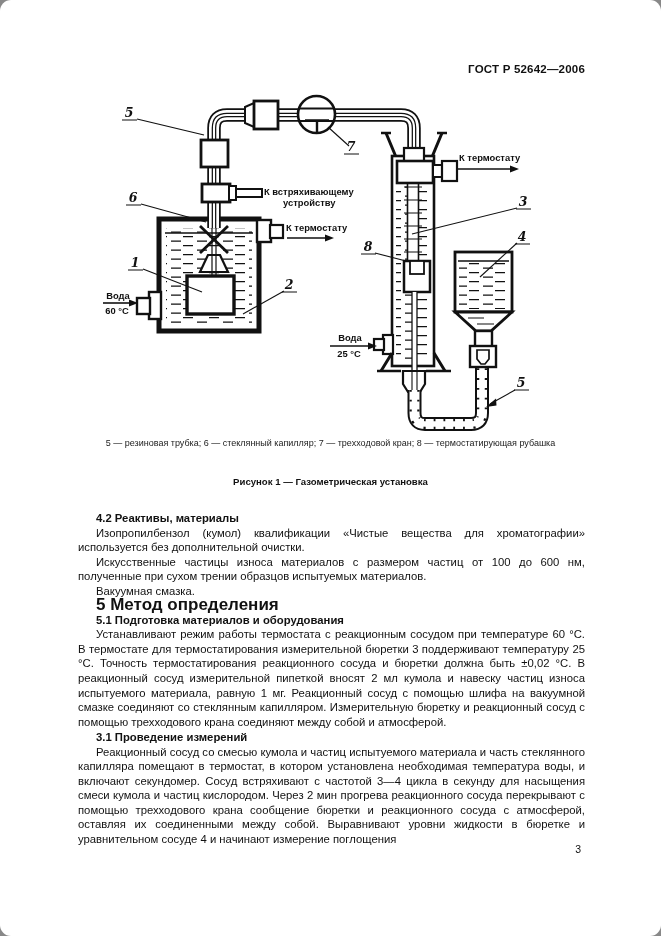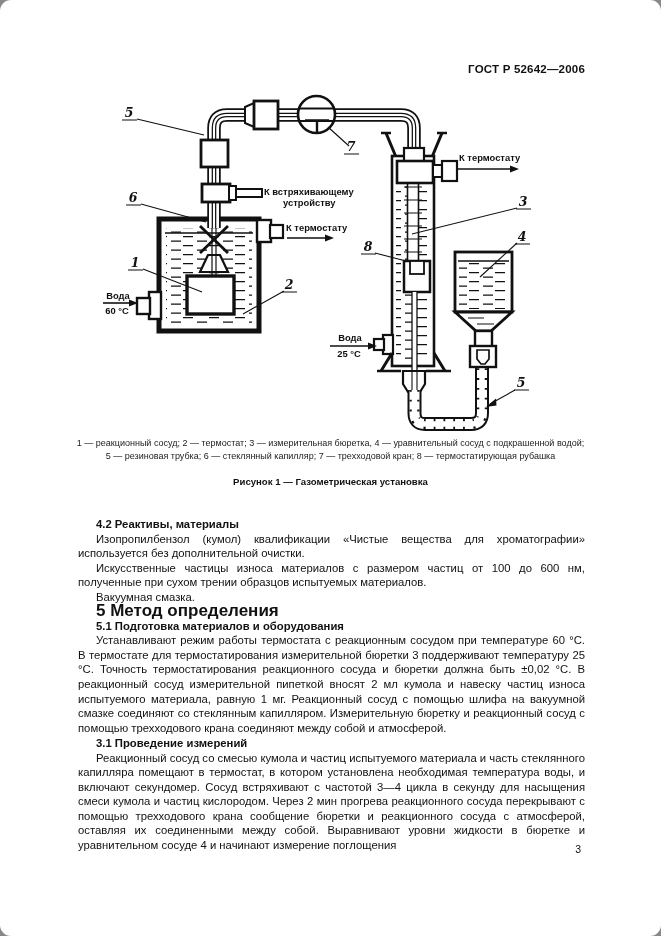--- a/index.html
+++ b/index.html
@@ -17,21 +17,21 @@
   .fig-caption{
     position:absolute;top:437px;left:30px;width:601px;text-align:center;
     font-size:9px;line-height:12.5px;color:#222;
   }
   .fig-title{
     position:absolute;top:476px;left:30px;width:601px;text-align:center;
     font-size:9.6px;color:#111;font-weight:bold;
   }
   .body-text{
     position:absolute;top:511px;left:78px;width:507px;
-    font-size:11.3px;line-height:14.55px;text-align:justify;margin-top:6px;
+    font-size:11.3px;line-height:14.55px;text-align:justify;
   }
   .body-text p{margin:0;text-indent:18px;}
   .h-sub{font-weight:bold;text-indent:18px;margin:0;}
   .h-main{font-weight:bold;font-size:17px;text-indent:18px;margin:15px 0 13px 0;}
   .h-sub.sp{margin-top:1px;}
   .page-number{position:absolute;top:843px;right:80px;font-size:10.5px;}
   svg text{font-family:"Liberation Sans",sans-serif;}
   svg .callout{font-family:"DejaVu Serif",serif;font-style:italic;font-weight:bold;font-size:12.5px;fill:#111;}
   svg .ann{font-weight:bold;font-size:9.4px;fill:#111;}
 </style>
@@ -201,21 +201,20 @@
     <g>
       <text class="ann" x="350" y="341" text-anchor="middle">Вода</text>
       <path d="M330 346 H369" stroke="#111" stroke-width="1.6"></path>
       <polygon points="377,346 368,342.5 368,349.5" fill="#111"></polygon>
       <text class="ann" x="349" y="357" text-anchor="middle">25 °С</text>
     </g>
   </svg>
   </div>
 
   <div class="fig-caption">
-    <div>1 — реакционный сосуд; 2 — термостат; 3 — измерительная бюретка, 4 — уравнительный сосуд с подкрашенной водой;</div>
     <div>5 — резиновая трубка; 6 — стеклянный капилляр; 7 — трехходовой кран; 8 — термостатирующая рубашка</div>
   </div>
   <div class="fig-title">Рисунок 1 — Газометрическая установка</div>
 
   <div class="body-text">
     <p class="h-sub">4.2  Реактивы, материалы</p>
     <p>Изопропилбензол (кумол) квалификации «Чистые вещества для хроматографии» используется без дополнительной очистки.</p>
     <p>Искусственные частицы износа материалов с размером частиц от 100 до 600 нм, полученные при сухом трении образцов испытуемых материалов.</p>
     <p>Вакуумная смазка.</p>
     <p class="h-main">5  Метод определения</p>

